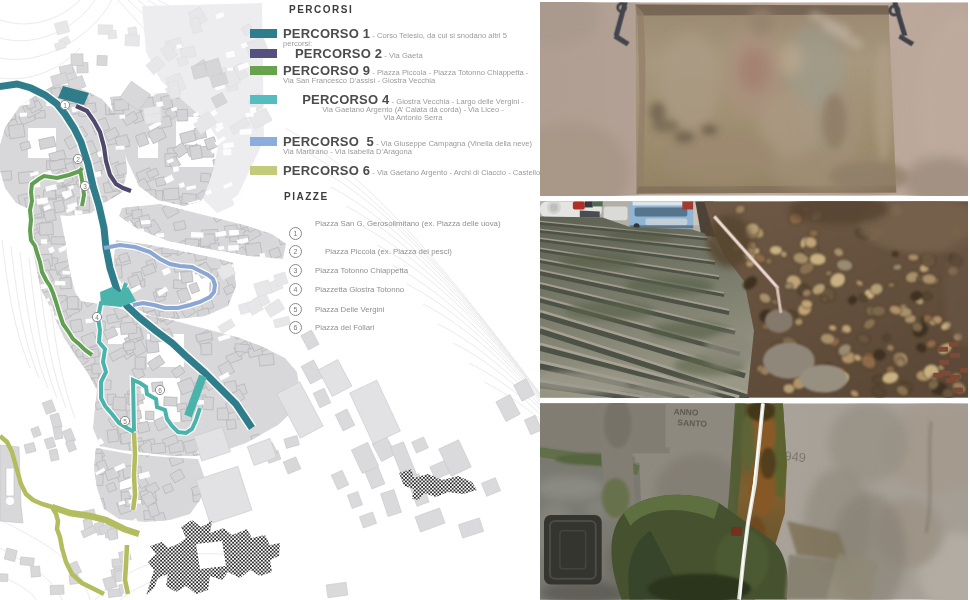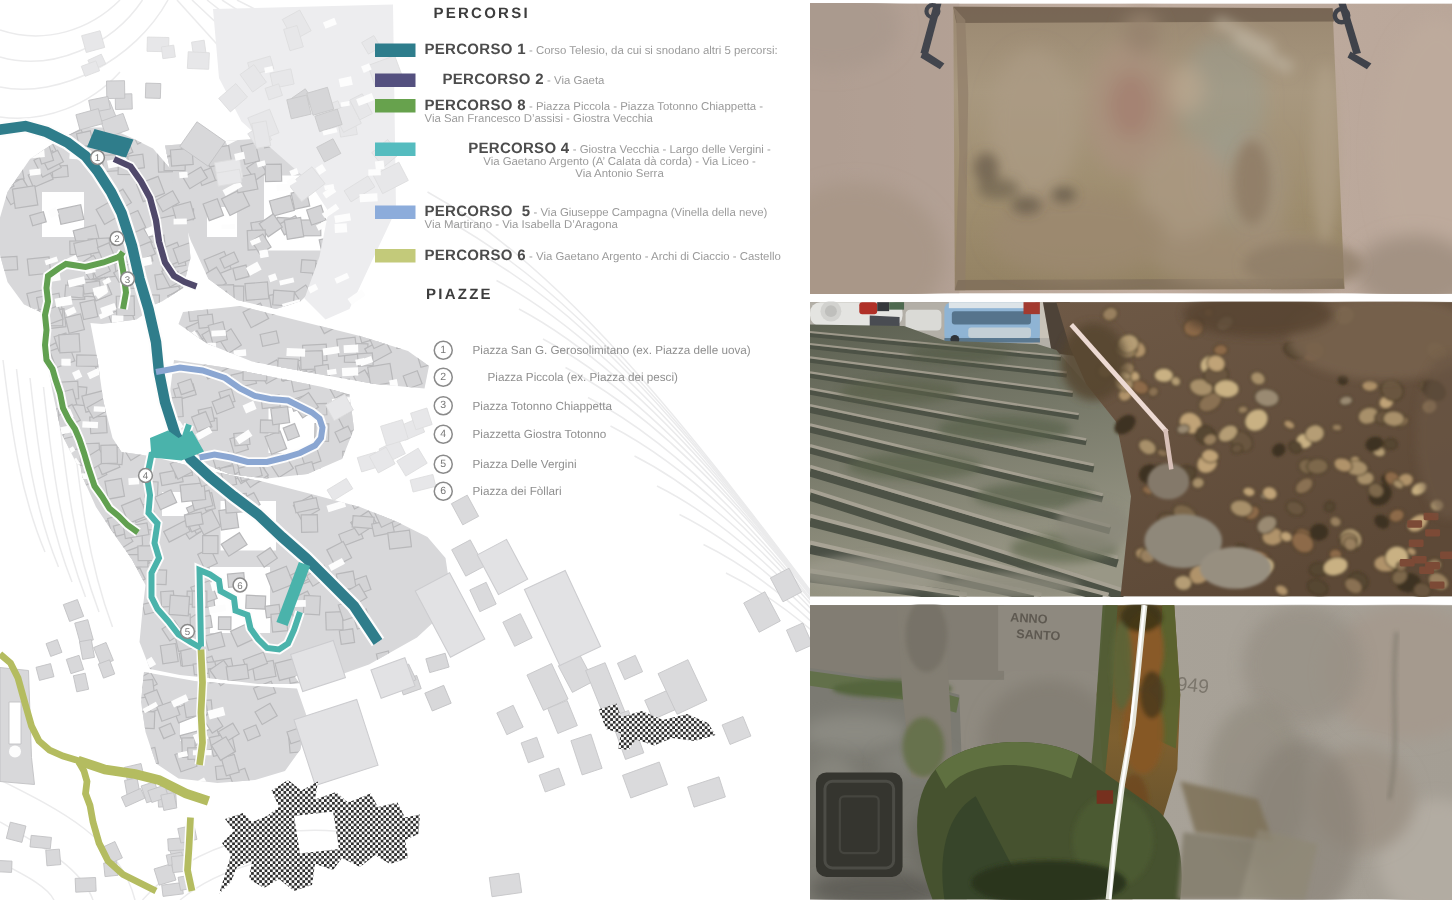--- a/index.html
+++ b/index.html
@@ -1,19 +1,19 @@
 <!DOCTYPE html>
 <html><head><meta charset="utf-8">
 <style>
 html,body{margin:0;padding:0;background:#fff;width:970px;height:600px;overflow:hidden;}
 body{font-family:"Liberation Sans",sans-serif;position:relative;}
 .abs{position:absolute;}
 .leg-h{font-weight:bold;color:#3d3d3d;font-size:10px;letter-spacing:1.5px;}
 .leg-item{font-size:7.6px;color:#9a9a9a;line-height:8.2px;}
-.leg-item b{color:#4c4c4c;font-size:10px;letter-spacing:0.2px;}
+.leg-item b{color:#4c4c4c;font-size:13px;letter-spacing:0.2px;}
 .sw{position:absolute;left:250px;width:27px;height:9px;}
 .pz{font-size:7.8px;color:#8f8f8f;}
 .pzc{position:absolute;left:289px;width:11px;height:11px;border:1px solid #8a8a8a;border-radius:50%;color:#777;font-size:7px;text-align:center;line-height:11px;background:#fff;}
 </style></head>
 <body>
 
 <svg class="abs" style="left:0;top:0" width="540" height="600" viewBox="0 0 540 600">
 <defs>
 <pattern id="hx" width="3.6" height="3.6" patternUnits="userSpaceOnUse">
 <rect width="3.6" height="3.6" fill="#fdfdfd"></rect>
@@ -804,38 +804,38 @@
 <div class="sw" style="top:29px;background:#2e7d8c;"></div>
 
 <div class="abs leg-item" style="left:283px;top:30px;width:255px;"><b>PERCORSO 1</b> - Corso Telesio, da cui si snodano altri 5 percorsi:</div>
 
 <div class="sw" style="top:49px;background:#54507f;"></div>
 
 <div class="abs leg-item" style="left:283px;top:50px;width:250px;margin-left:12px;"><b>PERCORSO 2</b> - Via Gaeta</div>
 
 <div class="sw" style="top:66px;background:#67a24d;"></div>
 
-<div class="abs leg-item" style="left:283px;top:67px;width:260px;"><b>PERCORSO 8</b> - Piazza Piccola - Piazza Totonno Chiappetta -<br>Via San Francesco D’assisi - Giostra Vecchia</div>
+<div class="abs leg-item" style="left:283px;top:67px;width:260px;"><b>PERCORSO 9</b> - Piazza Piccola - Piazza Totonno Chiappetta -<br>Via San Francesco D’assisi - Giostra Vecchia</div>
 
 <div class="sw" style="top:95px;background:#55bcbf;"></div>
 
 <div class="abs leg-item" style="left:283px;top:96px;width:260px;text-align:center;"><b>PERCORSO 4</b> - Giostra Vecchia - Largo delle Vergini -<br>Via Gaetano Argento (A’ Calata dà corda) - Via Liceo -<br>Via Antonio Serra</div>
 
 <div class="sw" style="top:137px;background:#8cacdb;"></div>
 
 <div class="abs leg-item" style="left:283px;top:138px;width:265px;"><b>PERCORSO&nbsp; 5</b> - Via Giuseppe Campagna (Vinella della neve)<br>Via Martirano - Via Isabella D’Aragona</div>
 
 <div class="sw" style="top:166px;background:#c3ca7a;"></div>
 
 <div class="abs leg-item" style="left:283px;top:167px;width:270px;"><b>PERCORSO 6</b> - Via Gaetano Argento - Archi di Ciaccio - Castello</div>
 
 <div class="abs leg-h" style="left:284px;top:191px;">PIAZZE</div>
 
 <div class="pzc" style="top:227px;">1</div>
-<div class="abs pz" style="left:315px;top:229px;">Piazza San G. Gerosolimitano (ex. Piazza delle uova)</div>
+<div class="abs pz" style="left:315px;top:219px;">Piazza San G. Gerosolimitano (ex. Piazza delle uova)</div>
 
 <div class="pzc" style="top:245px;">2</div>
 <div class="abs pz" style="left:315px;top:247px;margin-left:10px;">Piazza Piccola (ex. Piazza dei pesci)</div>
 
 <div class="pzc" style="top:264px;">3</div>
 <div class="abs pz" style="left:315px;top:266px;">Piazza Totonno Chiappetta</div>
 
 <div class="pzc" style="top:283px;">4</div>
 <div class="abs pz" style="left:315px;top:285px;">Piazzetta Giostra Totonno</div>
 

